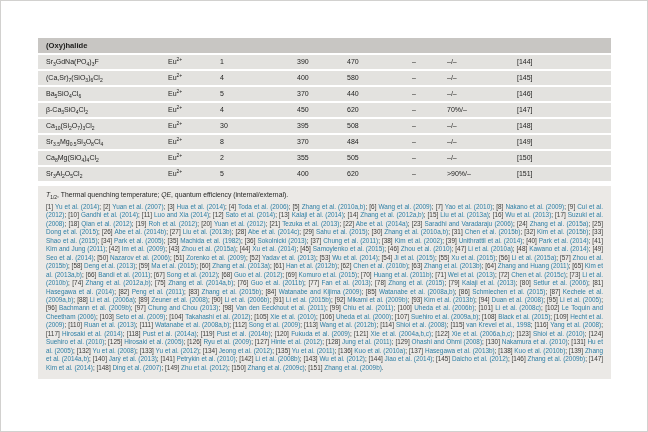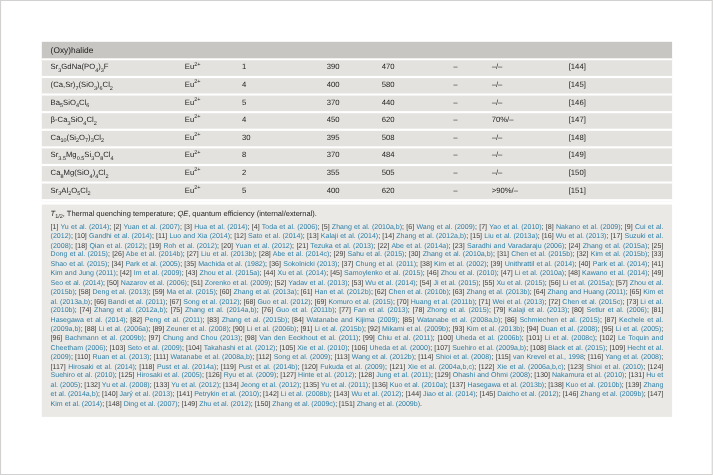--- a/index.html
+++ b/index.html
@@ -18,21 +18,21 @@
     color:var(--c-text);
     position:relative;
     overflow:hidden;
     box-shadow:inset 0 0 0 1px #d2d1cf;
   }
   .table-wrap{
     position:absolute;left:38px;top:38px;width:573px;
   }
   .section-header{
     background:var(--c-header-band);
-    font-weight:normal;
+    font-weight:bold;
     font-size:7.6px;
     height:15px;line-height:15px;
     padding-left:8px;
     border-bottom:2px solid #fff;
   }
   .trow{
     display:flex;
     background:var(--c-row);
     height:14px;line-height:14px;
     border-bottom:2px solid #fff;

